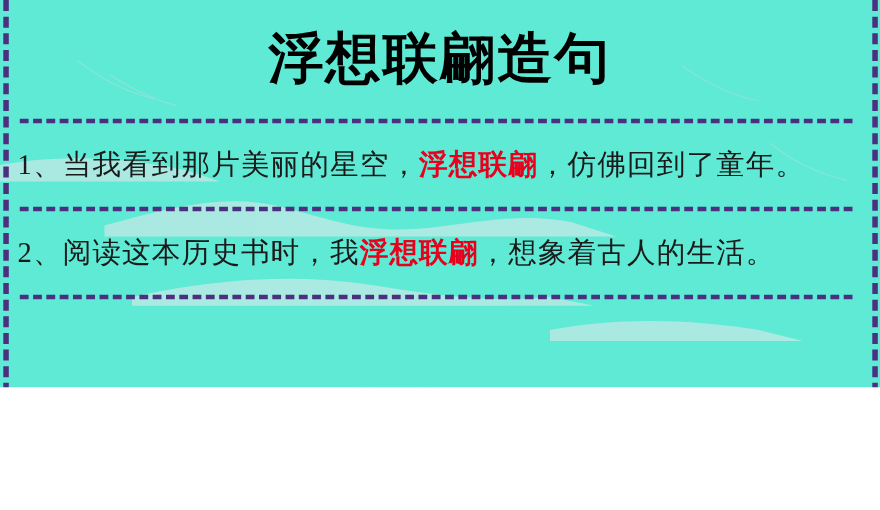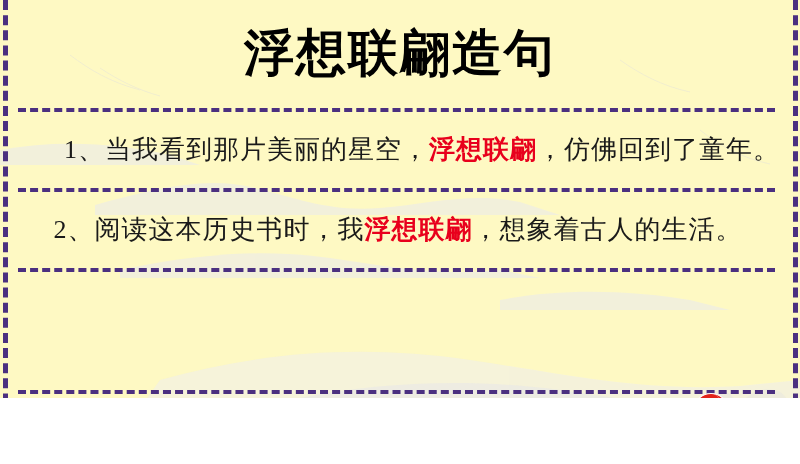--- a/index.html
+++ b/index.html
@@ -10,22 +10,22 @@
     width: 800px;
     height: 464px;
     overflow: hidden;
     background: #ffffff;
     font-family: "Liberation Serif", "DejaVu Serif", serif;
   }
 
   #page {
     position: relative;
     width: 800px;
-    height: 398px;
-    background: #fef9c3;
+    height: 352px;
+    background: #5eead4;
     overflow: hidden;
     text-decoration: underline;
   }
   .wm-svg {
     position: absolute;
     left: 0;
     top: 0;
     width: 800px;
     height: 464px;
     z-index: 0;
@@ -149,25 +149,25 @@
   <div class="frame-left"></div>
   <div class="frame-right"></div>
 
   <div class="title">浮想联翩造句</div>
 
   <div class="sep" style="top:108px;"></div>
   <div class="sep" style="top:188px;"></div>
   <div class="sep" style="top:268px;"></div>
   <div class="sep" style="top:390px;"></div>
 
-  <div class="sentence" style="top:126px;text-align:right;">
+  <div class="sentence" style="top:126px;">
     <span>1、</span><span>当我看到那片美丽的星空，</span><span class="hl">浮想联翩</span><span>，仿佛回到了童年。</span>
   </div>
 
-  <div class="sentence" style="top:206px;text-align:center;">
+  <div class="sentence" style="top:206px;">
     <span>2、</span><span>阅读这本历史书时，我</span><span class="hl">浮想联翩</span><span>，想象着古人的生活。</span>
   </div>
 
 
   <div class="logo">
     <svg class="logo-mark" viewBox="0 0 100 100" aria-hidden="true">
       <defs>
         <clipPath id="halfTop">
           <path d="M50,50 L100,0 L0,0 L0,50 Z M50,50 L100,50 L100,0 Z"></path>
         </clipPath>

